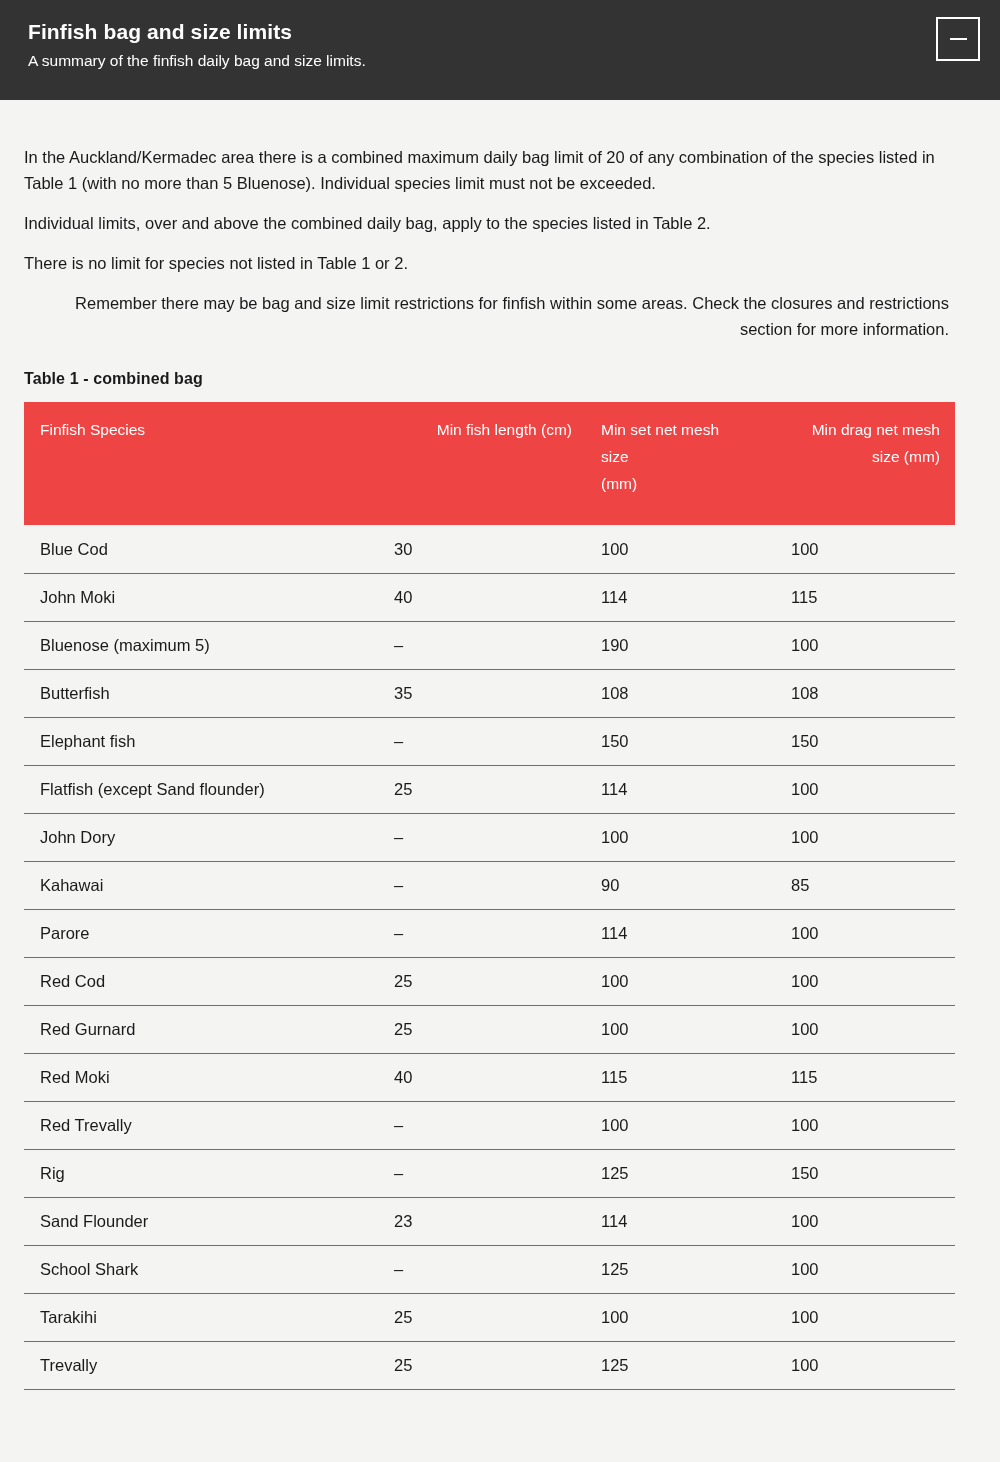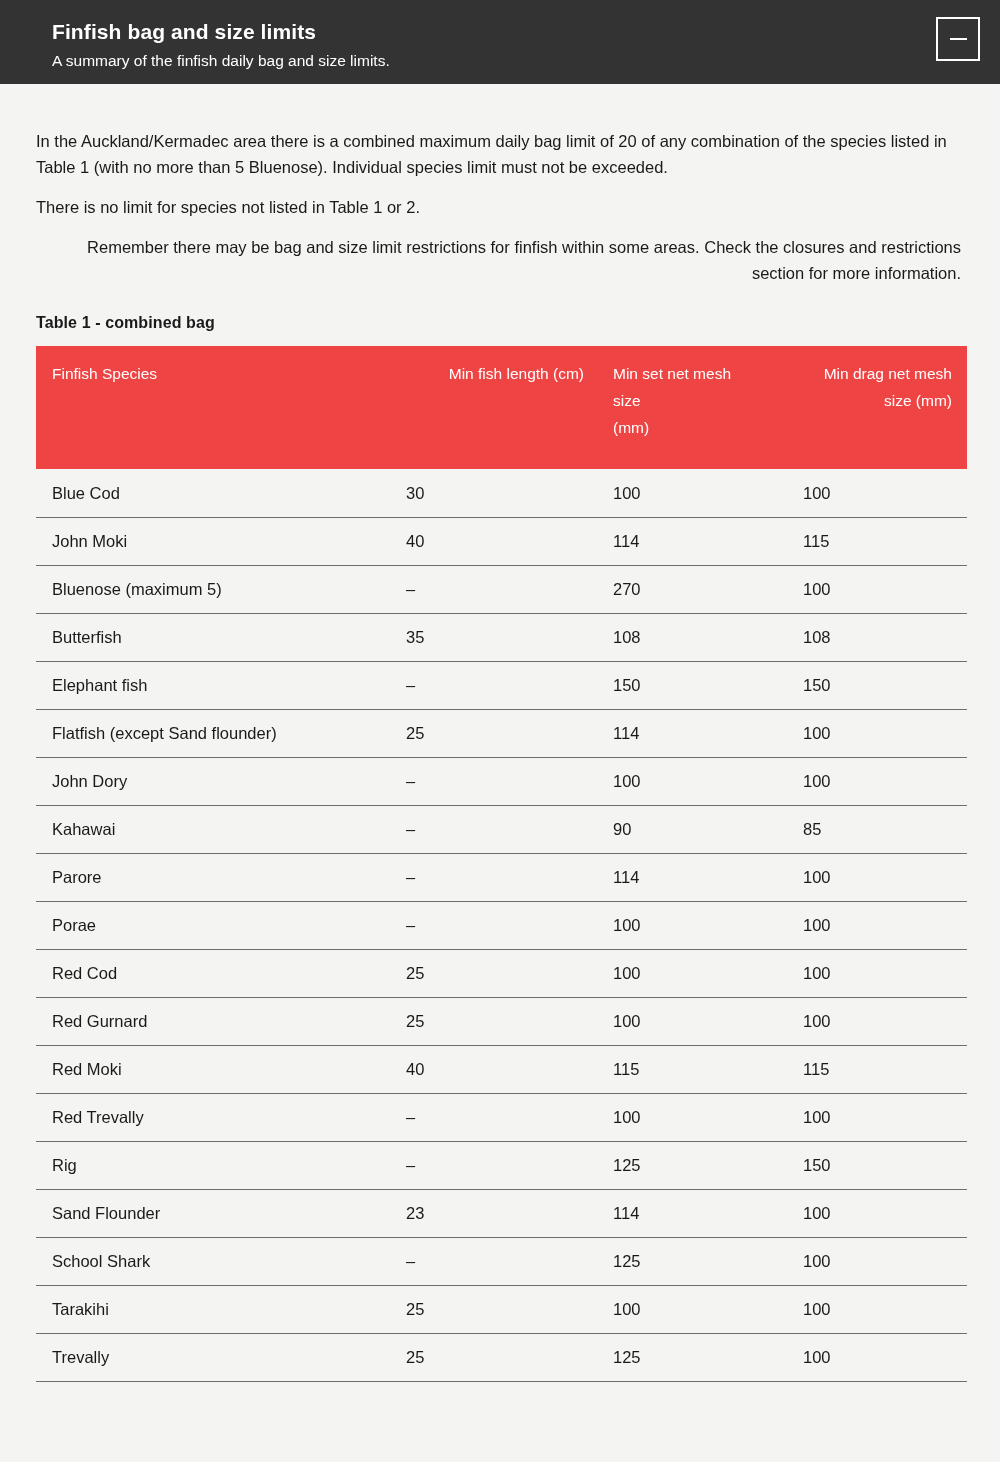--- a/index.html
+++ b/index.html
@@ -12,23 +12,23 @@
     background: #f4f4f3;
     font-family: "Liberation Sans", sans-serif;
     color: #1a1a1a;
     overflow: hidden;
   }
 
   
   .topbar {
     position: relative;
     background: #333333;
-    height: 84px;
-    box-sizing: border-box;
-    padding: 18px 36px 0 52px;
+    height: 100px;
+    box-sizing: border-box;
+    padding: 18px 36px 0 28px;
   }
   .topbar-title {
     color: #ffffff;
     font-size: 21px;
     font-weight: bold;
     line-height: 28px;
     letter-spacing: 0.1px;
     margin: 0;
   }
   .topbar-subtitle {
@@ -55,21 +55,21 @@
   }
   .collapse-btn .bar {
     display: block;
     width: 17px;
     height: 2px;
     background: #ffffff;
   }
 
   
   .content {
-    padding: 0 36px;
+    padding: 0 24px;
     box-sizing: border-box;
   }
   .intro {
     padding-top: 44px;
   }
   .intro p {
     font-size: 16.5px;
     line-height: 26px;
     color: #1a1a1a;
     margin: 0 0 14px 0;
@@ -134,20 +134,21 @@
   <p class="topbar-subtitle">A summary of the finfish daily bag and size limits.</p>
   <button class="collapse-btn" aria-label="Collapse">
     <span class="bar"></span>
   </button>
 </div>
 
 <div class="content">
 
   <div class="intro">
     <p>In the Auckland/Kermadec area there is a combined maximum daily bag limit of 20 of any combination of the species listed in Table 1 (with no more than 5 Bluenose). Individual species limit must not be exceeded.</p>
+    <p>Individual limits, over and above the combined daily bag, apply to the species listed in Table 2.</p>
     <p>There is no limit for species not listed in Table 1 or 2.</p>
     <p>Remember there may be bag and size limit restrictions for finfish within some areas. Check the closures and restrictions section for more information.</p>
   </div>
 
   <h2 class="table-caption">Table 1 - combined bag</h2>
 
   <table class="limits">
     <thead>
       <tr>
         <th class="c-species">Finfish Species</th>
@@ -172,21 +173,21 @@
         </tr>
         <tr>
           <td class="c-species">John Moki</td>
           <td class="c-length">40</td>
           <td class="c-setnet">114</td>
           <td class="c-dragnet">115</td>
         </tr>
         <tr>
           <td class="c-species">Bluenose (maximum 5)</td>
           <td class="c-length">–</td>
-          <td class="c-setnet">270</td>
+          <td class="c-setnet">190</td>
           <td class="c-dragnet">100</td>
         </tr>
         <tr>
           <td class="c-species">Butterfish</td>
           <td class="c-length">35</td>
           <td class="c-setnet">108</td>
           <td class="c-dragnet">108</td>
         </tr>
         <tr>
           <td class="c-species">Elephant fish</td>
@@ -212,26 +213,20 @@
           <td class="c-setnet">90</td>
           <td class="c-dragnet">85</td>
         </tr>
         <tr>
           <td class="c-species">Parore</td>
           <td class="c-length">–</td>
           <td class="c-setnet">114</td>
           <td class="c-dragnet">100</td>
         </tr>
         <tr>
-          <td class="c-species">Porae</td>
-          <td class="c-length">–</td>
-          <td class="c-setnet">100</td>
-          <td class="c-dragnet">100</td>
-        </tr>
-        <tr>
           <td class="c-species">Red Cod</td>
           <td class="c-length">25</td>
           <td class="c-setnet">100</td>
           <td class="c-dragnet">100</td>
         </tr>
         <tr>
           <td class="c-species">Red Gurnard</td>
           <td class="c-length">25</td>
           <td class="c-setnet">100</td>
           <td class="c-dragnet">100</td>

